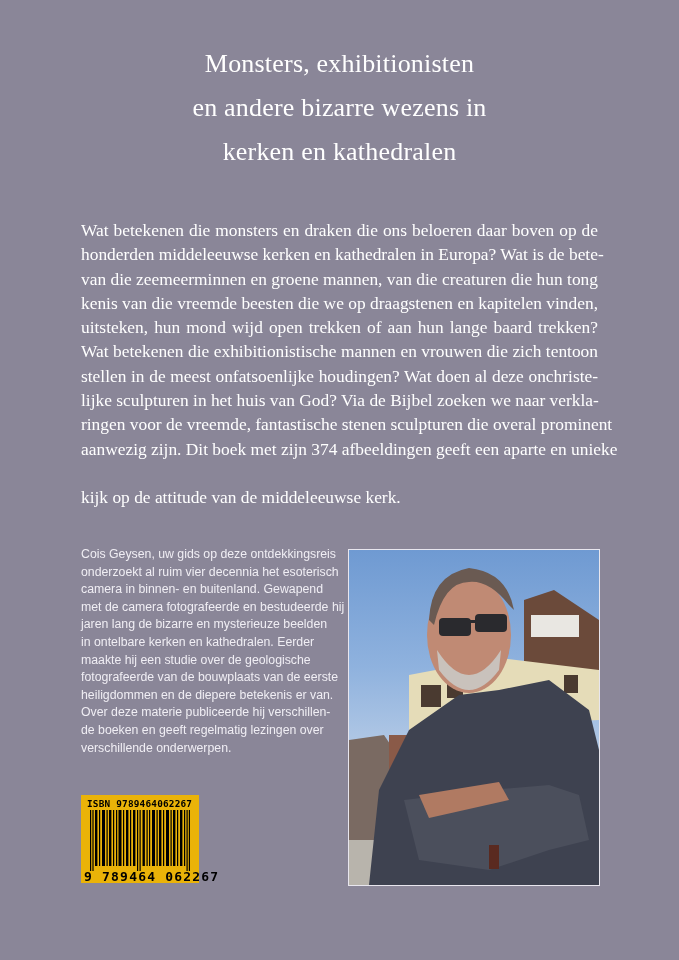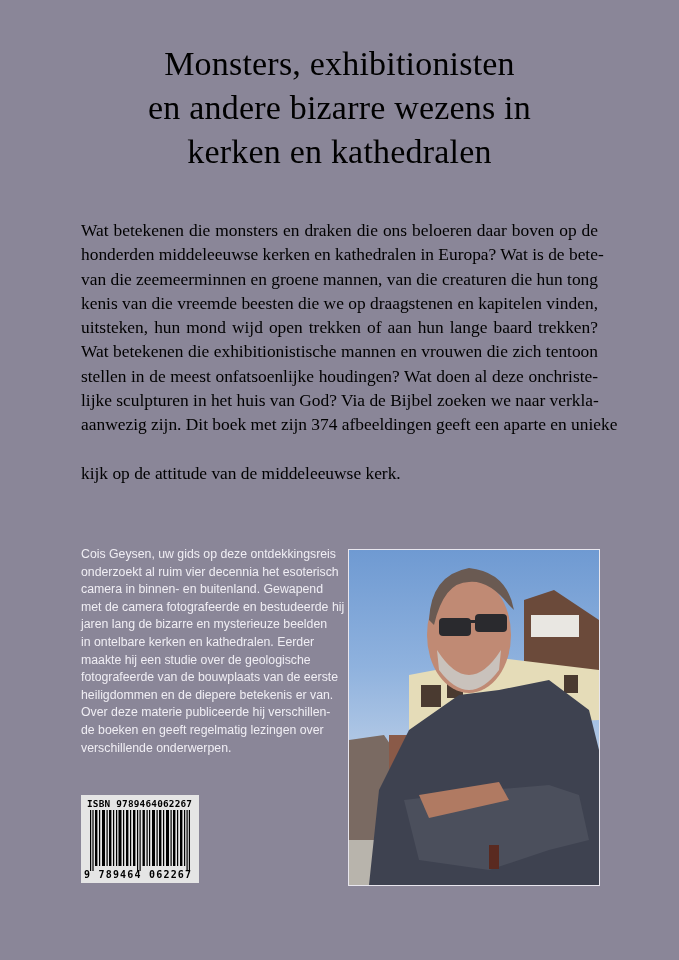--- a/index.html
+++ b/index.html
@@ -5,56 +5,56 @@
   html, body { margin:0; padding:0; }
   body {
     width:679px; height:960px; overflow:hidden;
     background:#8a8698;
     position:relative;
     font-family:"DejaVu Serif", "Liberation Serif", serif;
   }
   .title {
     position:absolute; left:60px; top:42px; width:559px;
     text-align:center;
-    color:#000000;
+    color:#ffffff;
     font-family:"Liberation Serif", serif;
-    font-size:34px; line-height:44px;
+    font-size:26px; line-height:44px;
     letter-spacing:0.2px;
   }
   .title div { white-space:nowrap; }
   .body {
     position:absolute; left:81px; top:218px; width:517px;
-    color:#000000;
+    color:#ffffff;
     font-family:"Liberation Serif", serif;
     font-size:17.4px; line-height:24.3px;
   }
   .body .ln { display:block; white-space:nowrap; text-align:justify; text-align-last:justify; }
   .body .ln.last { text-align-last:left;margin-top:24px; }
   .bio {
     position:absolute; left:81px; top:546px; width:250px;
     color:#f0eef4;
     font-family:Liberation Sans, sans-serif;
     font-size:12.3px; line-height:17.6px;
   }
   .bio .ln { display:block; white-space:nowrap; }
   .barcode {
     position:absolute; left:81px; top:795px; width:118px; height:88px;
-    background:#e5e5e5;
+    background:#eab308;
   }
   .barcode .isn {
     position:absolute; left:6px; top:3px; width:108px;
     font-family:"DejaVu Sans Mono", monospace; font-size:9.4px; font-weight:bold;
     letter-spacing:0.2px; color:#000; white-space:nowrap;
   }
   .barcode .bars {
     position:absolute; left:9px; top:15px; width:100px; height:61px;
   }
   .barcode .digits {
     position:absolute; left:3px; top:74px; width:112px;
-    font-family:"DejaVu Sans Mono", monospace; font-size:10px; font-weight:bold;
+    font-family:"DejaVu Sans Mono", monospace; font-size:13px; font-weight:bold;
     color:#000; white-space:nowrap; letter-spacing:1.2px;
   }
   .photo {
     position:absolute; left:348px; top:549px; width:250px; height:335px;
     border:1px solid #e8e6ee;
     overflow:hidden;
     background:linear-gradient(180deg,#6f9ad2 0%,#8fb2de 35%,#b6cbe6 62%,#c9cccf 100%);
   }
   .photo svg { display:block; }
 </style>
@@ -69,20 +69,21 @@
 
 <div class="body">
   <span class="ln">Wat betekenen die monsters en draken die ons beloeren daar boven op de</span>
   <span class="ln">honderden middeleeuwse kerken en kathedralen in Europa? Wat is de bete-</span>
   <span class="ln">van die zeemeerminnen en groene mannen, van die creaturen die hun tong</span>
   <span class="ln">kenis van die vreemde beesten die we op draagstenen en kapitelen vinden,</span>
   <span class="ln">uitsteken, hun mond wijd open trekken of aan hun lange baard trekken?</span>
   <span class="ln">Wat betekenen die exhibitionistische mannen en vrouwen die zich tentoon</span>
   <span class="ln">stellen in de meest onfatsoenlijke houdingen? Wat doen al deze onchriste-</span>
   <span class="ln">lijke sculpturen in het huis van God? Via de Bijbel zoeken we naar verkla-</span>
+  <span class="ln">ringen voor de vreemde, fantastische stenen sculpturen die overal prominent</span>
   <span class="ln">aanwezig zijn. Dit boek met zijn 374 afbeeldingen geeft een aparte en unieke</span>
   <span class="ln last">kijk op de attitude van de middeleeuwse kerk.</span>
 </div>
 
 <div class="bio">
   <span class="ln">Cois Geysen, uw gids op deze ontdekkingsreis</span>
   <span class="ln">onderzoekt al ruim vier decennia het esoterisch</span>
   <span class="ln">camera in binnen- en buitenland. Gewapend</span>
   <span class="ln">met de camera fotografeerde en bestudeerde hij</span>
   <span class="ln">jaren lang de bizarre en mysterieuze beelden</span>

